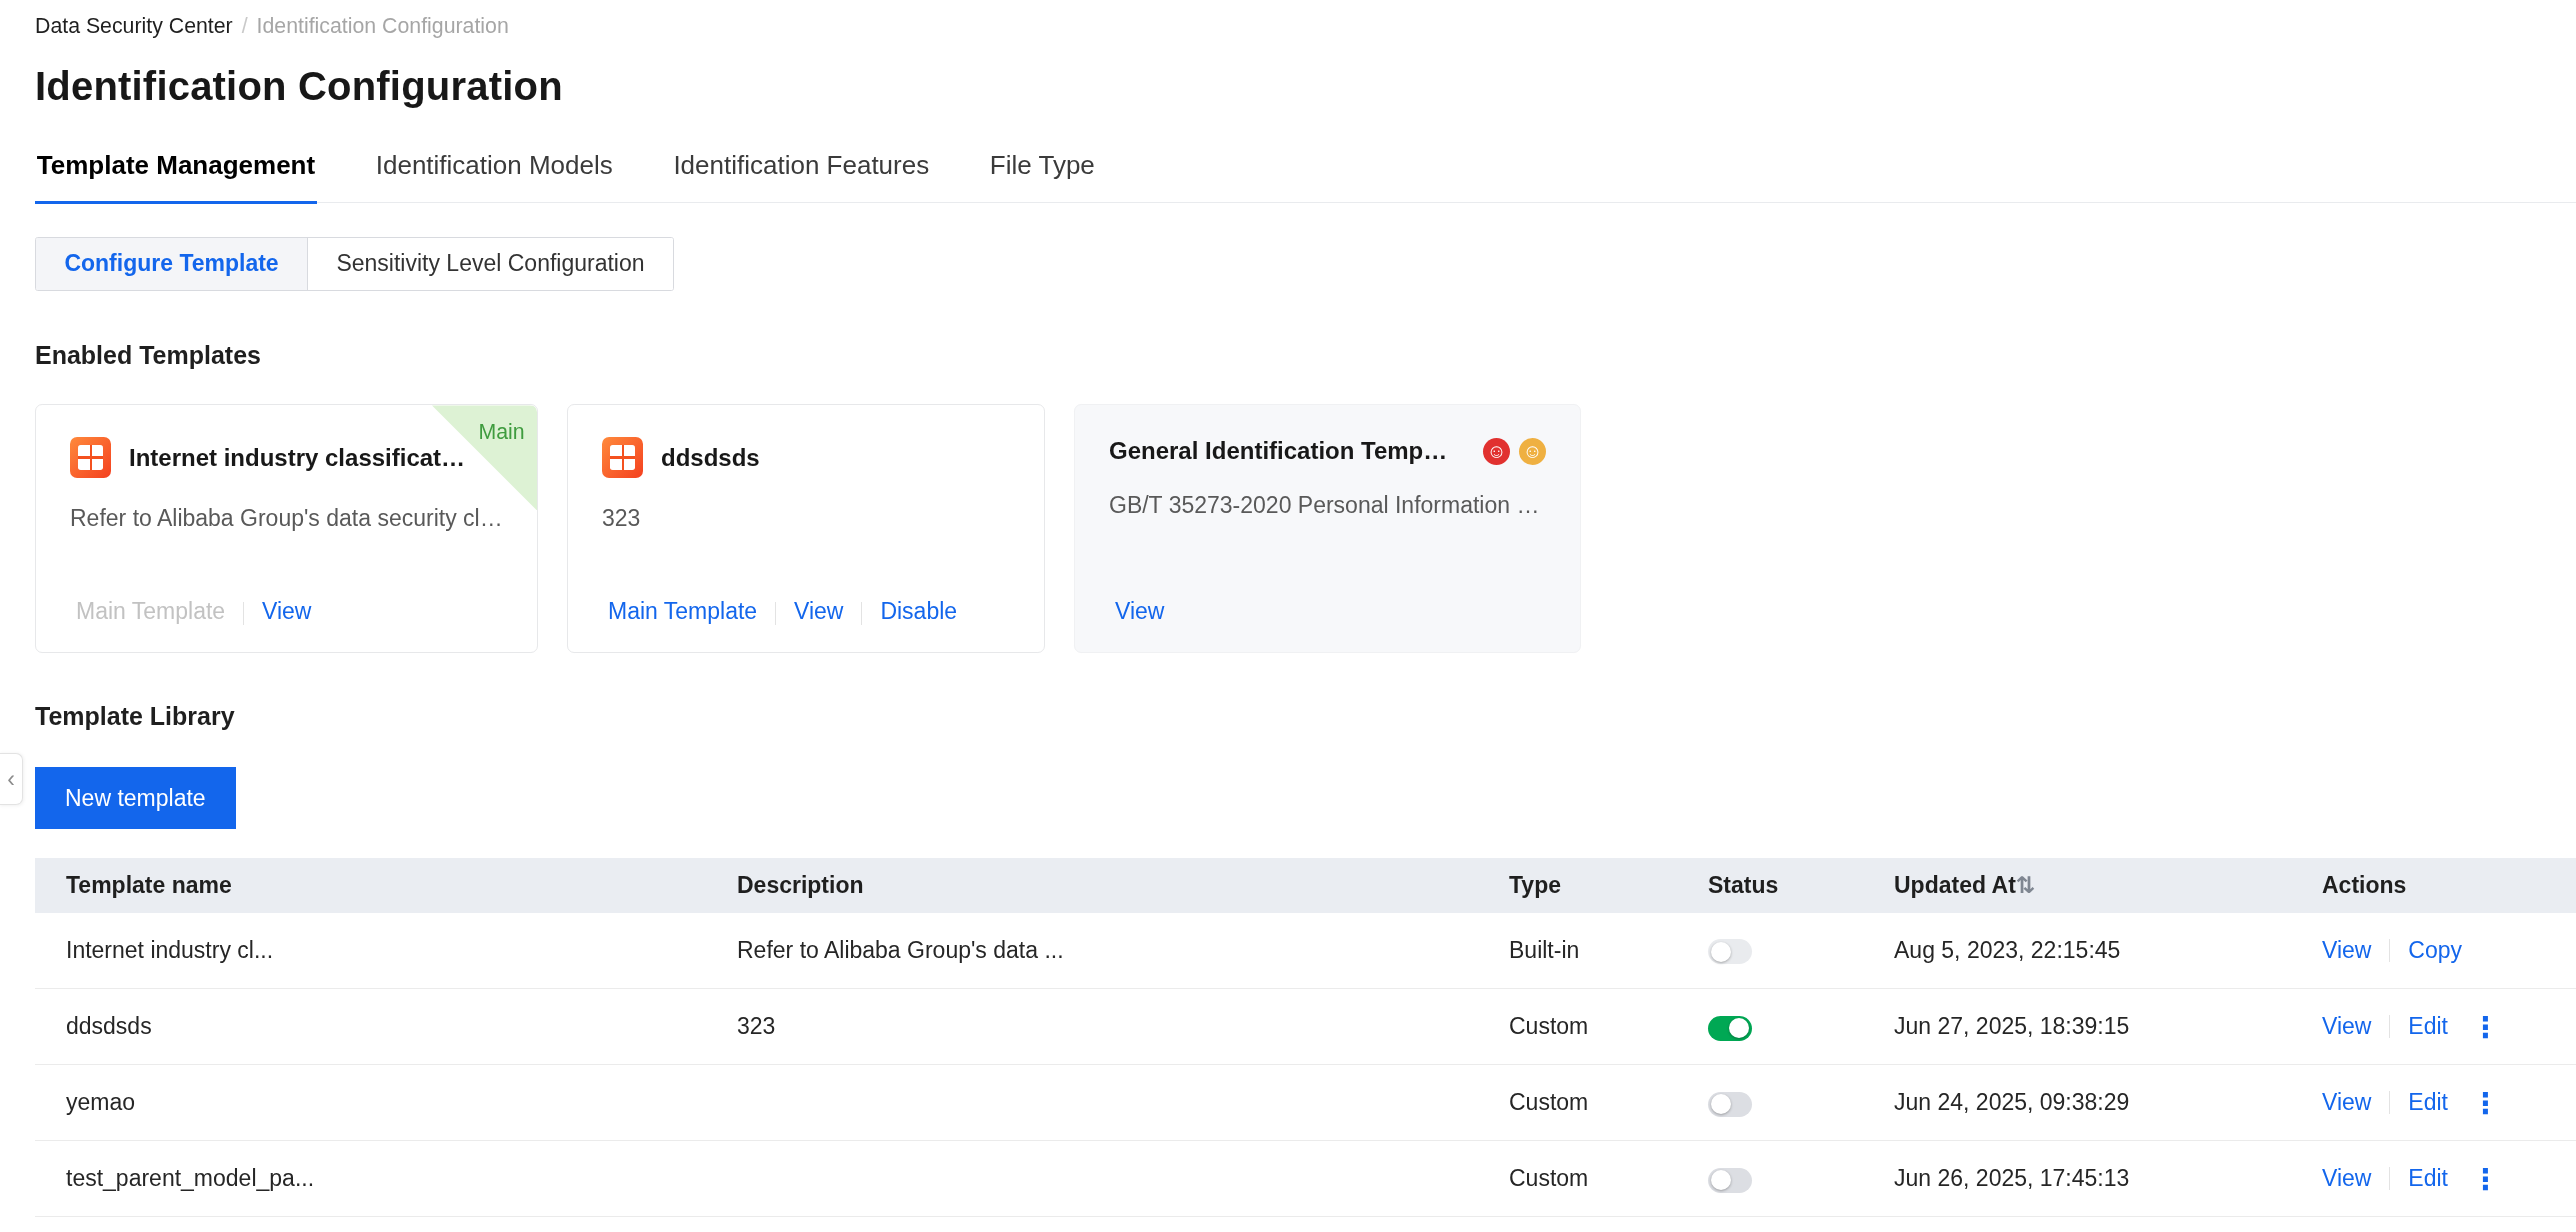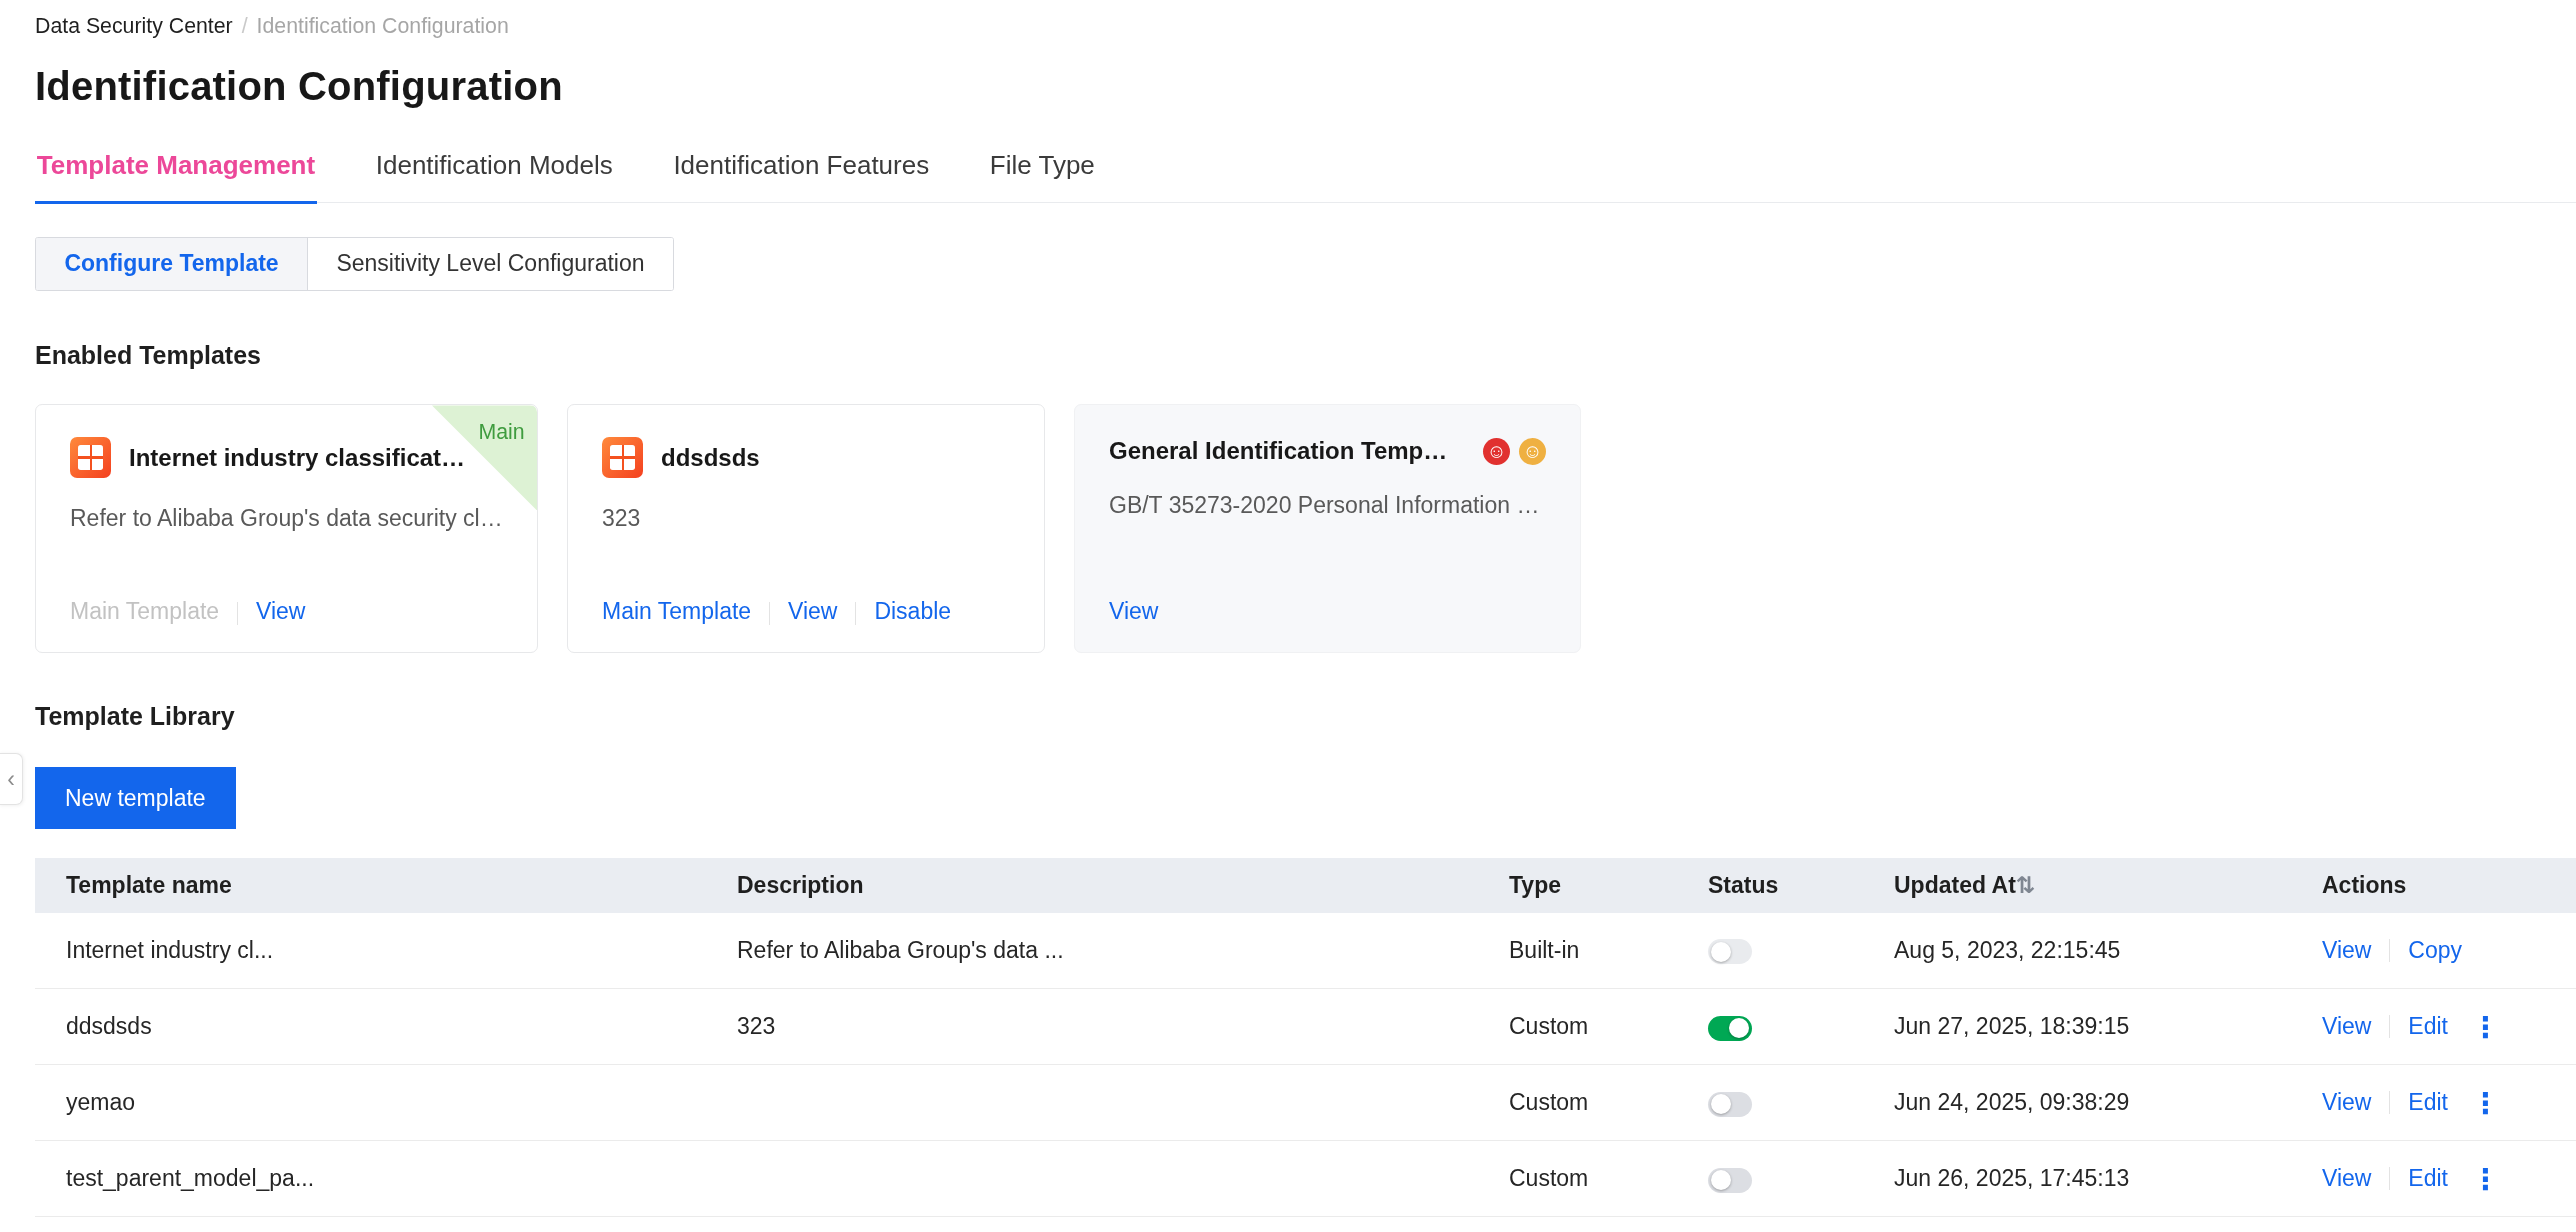--- a/index.html
+++ b/index.html
@@ -12,21 +12,21 @@
   .crumb-root { color:#1f1f1f; cursor:pointer; }
   .crumb-sep { color:#c9c9c9; }
   .crumb-current { color:#a6a6a6; }
 
   
   .page-title { margin-top:25px; font-size:40px; font-weight:700; color:#181818; letter-spacing:0.2px; }
 
   
   .tabs { margin-top:41px; display:flex; gap:57px; border-bottom:1.8px solid #e9ebee; width:2541px; }
   .tab { font-size:26px; color:#3b3b3b; padding:0 1.8px 21.3px 1.8px; cursor:pointer; position:relative; }
-  .tab.active { color:#ec4899; font-weight:600; }
+  .tab.active { color:#000000; font-weight:600; }
   .tab.active::after { content:""; position:absolute; left:0; right:0; bottom:-1.8px; height:3.6px; background:#1366EC; }
 
   
   .subtabs { margin-top:34px; display:inline-flex; border:0.9px solid #d8dadf; border-radius:2.7px; overflow:hidden; }
   .subtab { height:52px; line-height:50px; padding:0 28.4px; font-size:23px; color:#333; background:#fff; cursor:pointer; }
   .subtab + .subtab { border-left:0.9px solid #d8dadf; }
   .subtab.active { color:#1366EC; background:#f4f5f8; font-weight:600; }
 
   
   .section-heading { margin-top:50px; font-size:25px; font-weight:700; color:#1f1f1f; }
@@ -39,21 +39,21 @@
   .card-head { display:flex; align-items:center; gap:18px; }
   .tpl-icon { flex:0 0 auto; width:41px; height:41px; border-radius:7.1px;
     background:linear-gradient(135deg,#ff8a3c,#f4401f); position:relative; }
   .tpl-icon::after { content:""; position:absolute; inset:8px; background:#fff; border-radius:2.7px;
     background-image:
       linear-gradient(90deg, transparent 46%, #f4511f 46%, #f4511f 58%, transparent 58%),
       linear-gradient(0deg, transparent 44%, #f4511f 44%, #f4511f 56%, transparent 56%);
     background-color:#fff; }
   .card-title { font-size:24px; font-weight:600; color:#181818; white-space:nowrap; overflow:hidden; text-overflow:ellipsis; }
   .card-desc { margin-top:27px; font-size:23px; color:#595959; white-space:nowrap; overflow:hidden; text-overflow:ellipsis; }
-  .card-footer { position:absolute; left:34px; bottom:27px; display:flex; align-items:flex-end; }
+  .card-footer { position:absolute; left:40px; bottom:27px; display:flex; align-items:flex-end; }
   .card-link { font-size:23px; color:#1366EC; cursor:pointer; text-decoration:none; }
   .card-link.disabled { color:#c2c2c2; cursor:default; }
   .vdiv { width:0.9px; height:23px; background:#e3e3e3; margin:0 18px; }
 
   
   .ribbon { position:absolute; top:0; right:0; width:105px; height:105px;
     background:#ddf2d4; clip-path:polygon(0 0,100% 0,100% 100%); border-top-right-radius:7.1px; }
   .ribbon-text { position:absolute; top:14.2px; right:12.4px; font-size:21.3px; color:#3f9c3f; }
 
   

